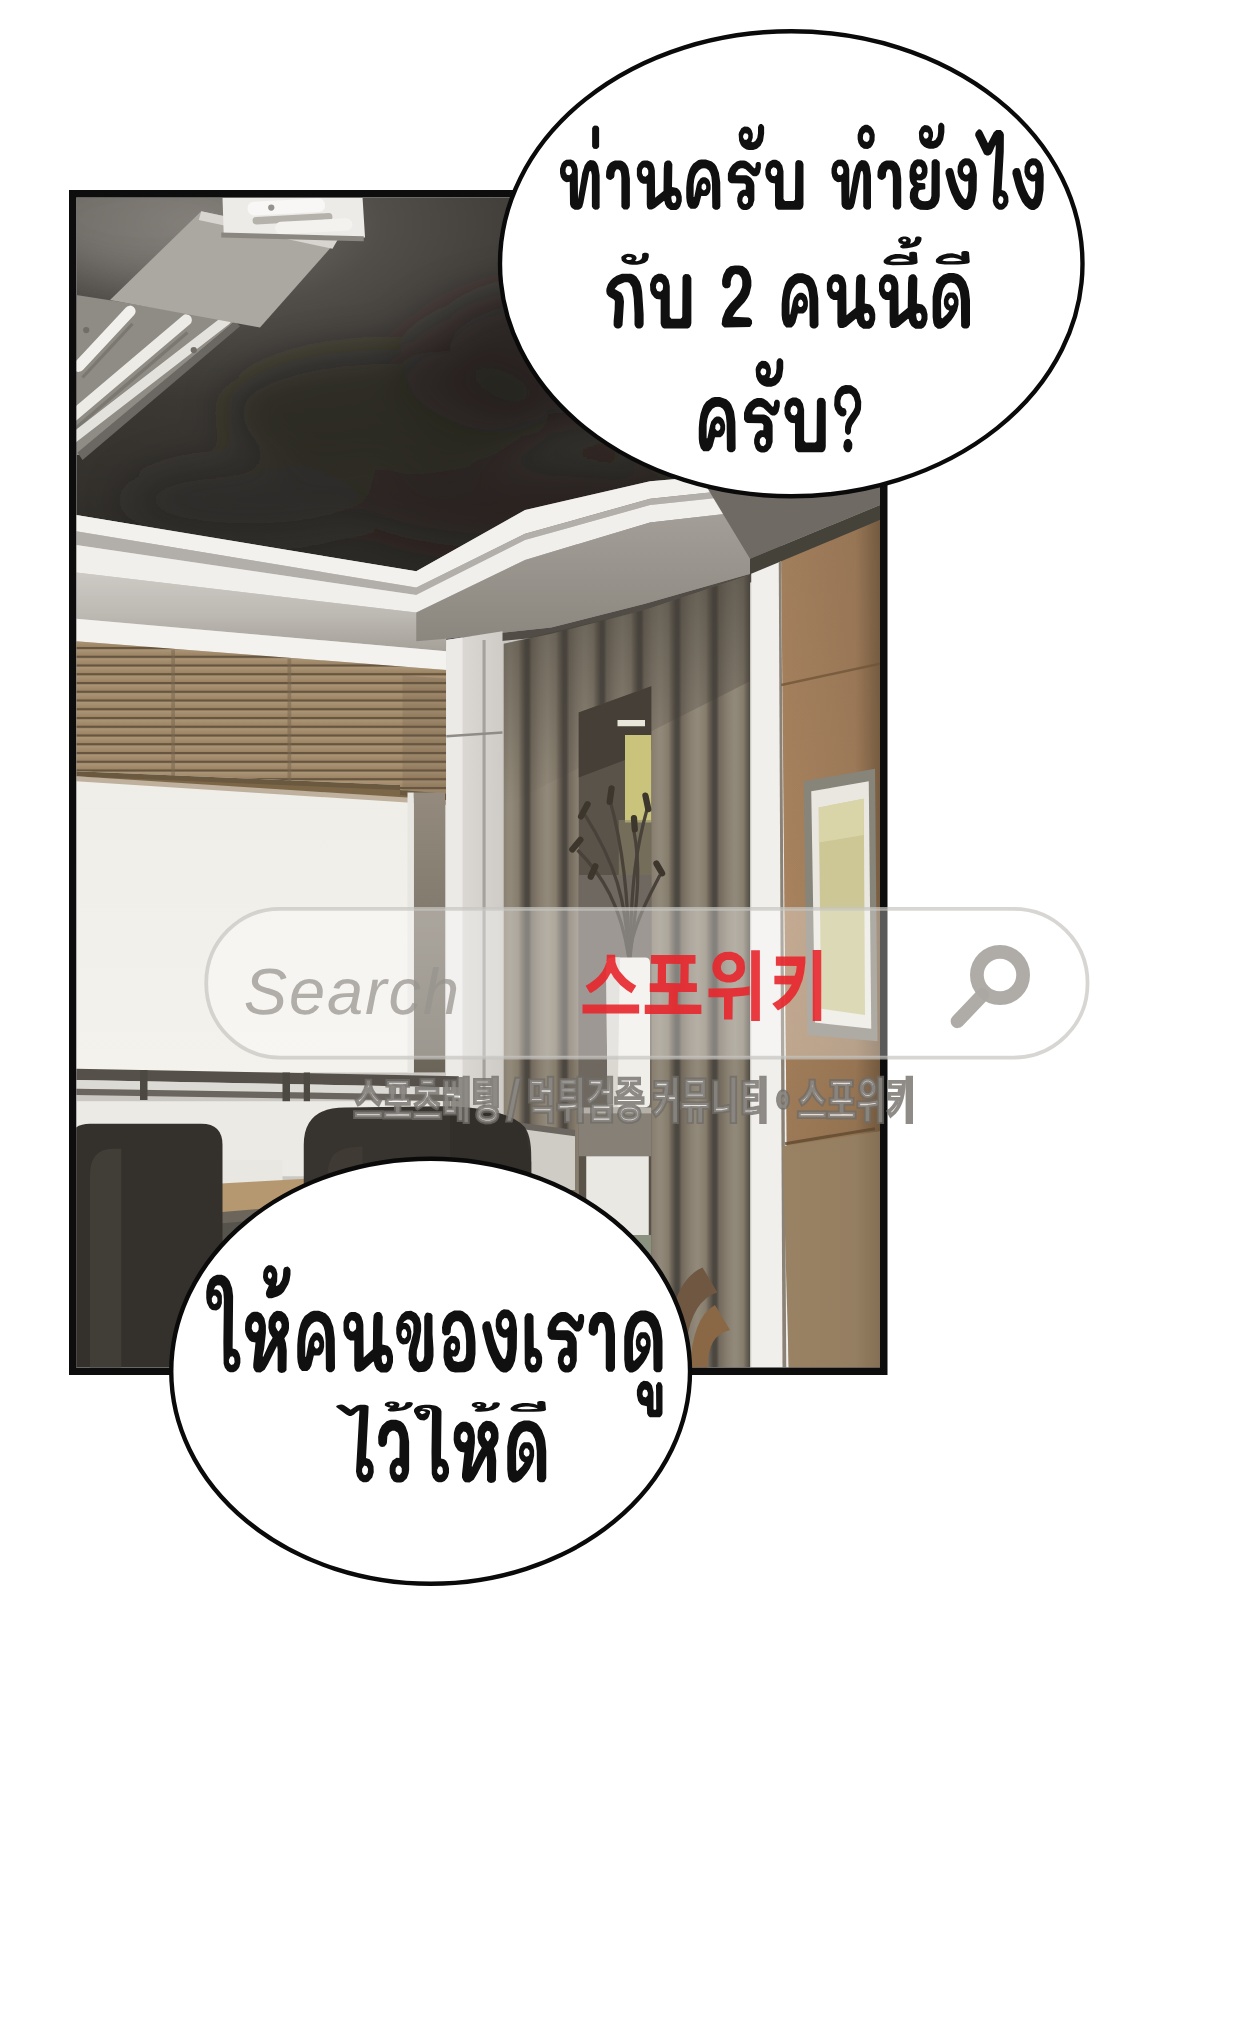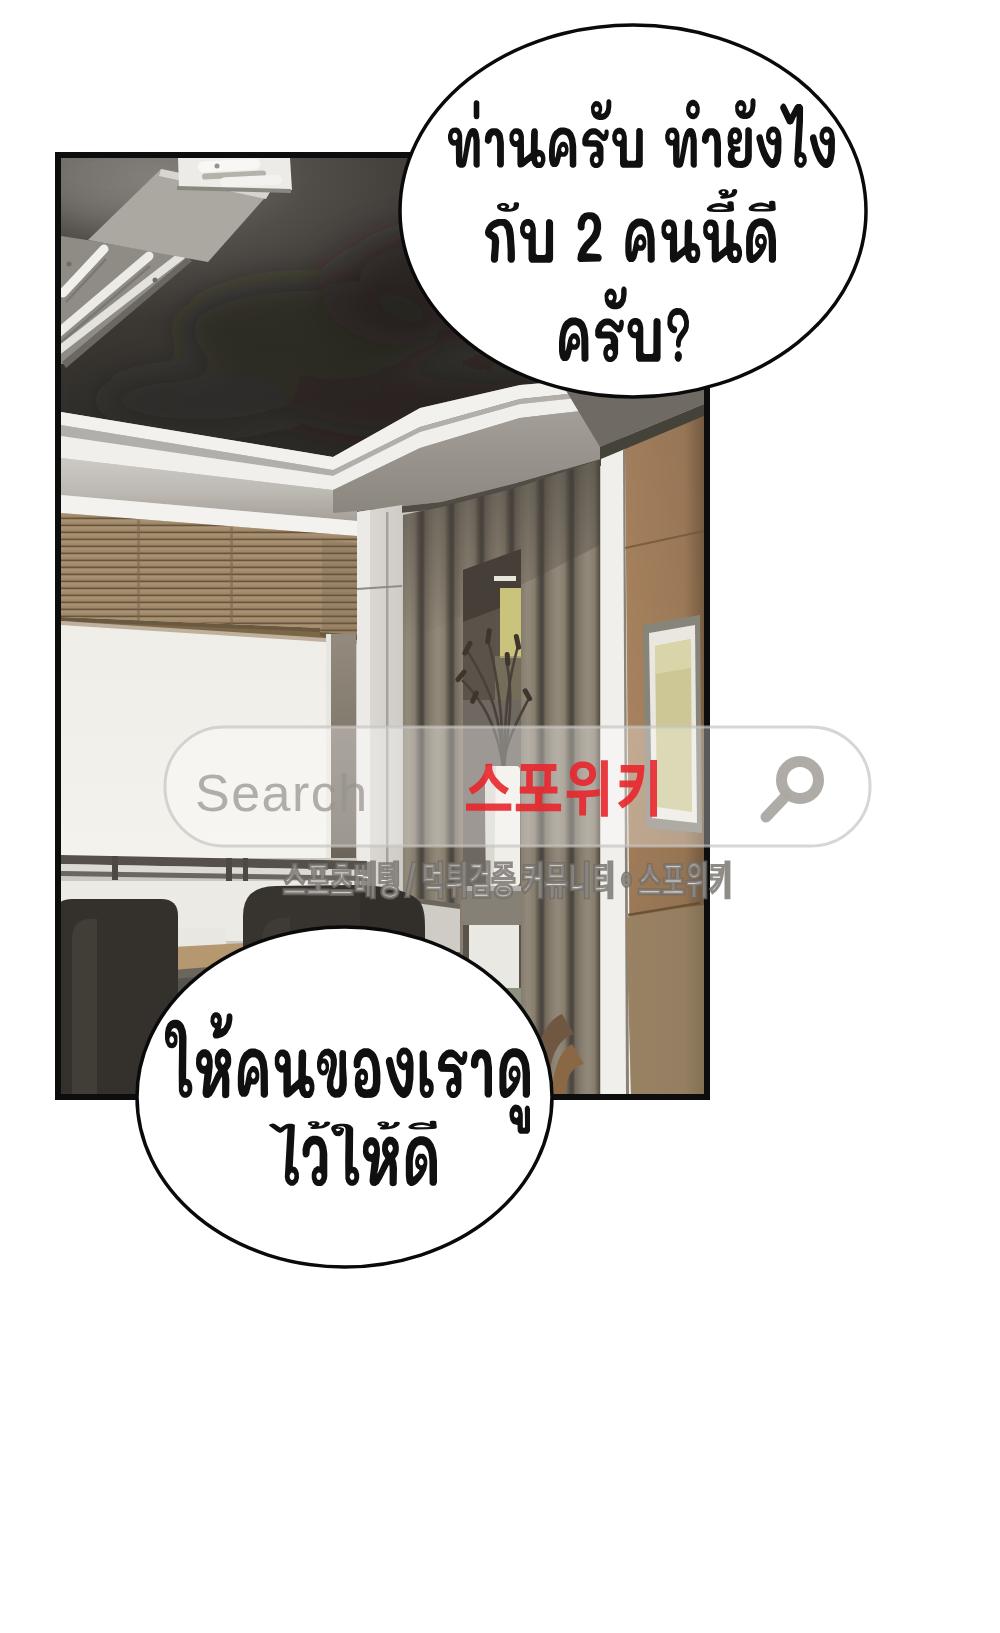--- a/index.html
+++ b/index.html
@@ -1,16 +1,16 @@
 <!DOCTYPE html>
 <html><head>
 <meta charset="utf-8">
 <style>
 html,body{margin:0;padding:0;width:1000px;height:1633px;background:#ffffff;overflow:hidden;font-family:"Liberation Sans",sans-serif;}
-.stage{position:absolute;left:0;top:0;width:1000px;height:1633px;}
+.stage{position:absolute;left:0;top:0;width:1000px;height:1633px;font-style:italic;}
 </style>
 </head>
 <body>
 <div class="stage">
 <svg width="1000" height="1633" viewBox="0 0 1000 1633">
 <defs>
   <clipPath id="panelClip">
           <rect x="61" y="158" width="643" height="936"></rect>
         </clipPath>
   <radialGradient id="ceilG" cx="0.15" cy="0.07" r="1.05">

